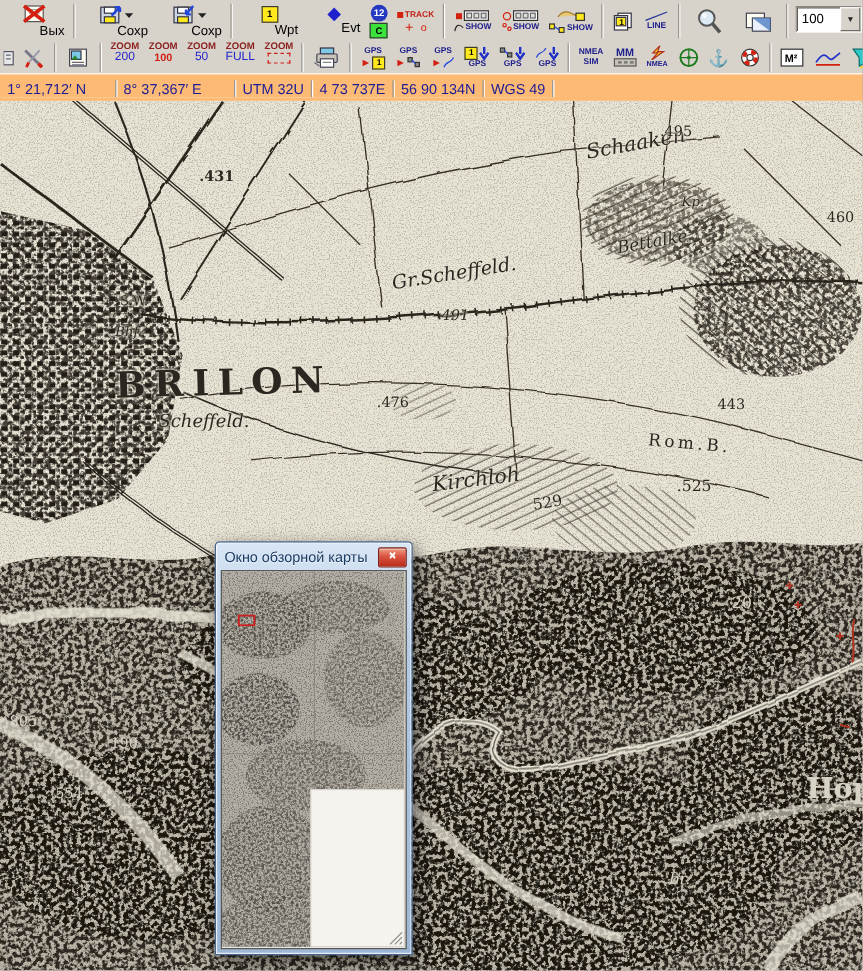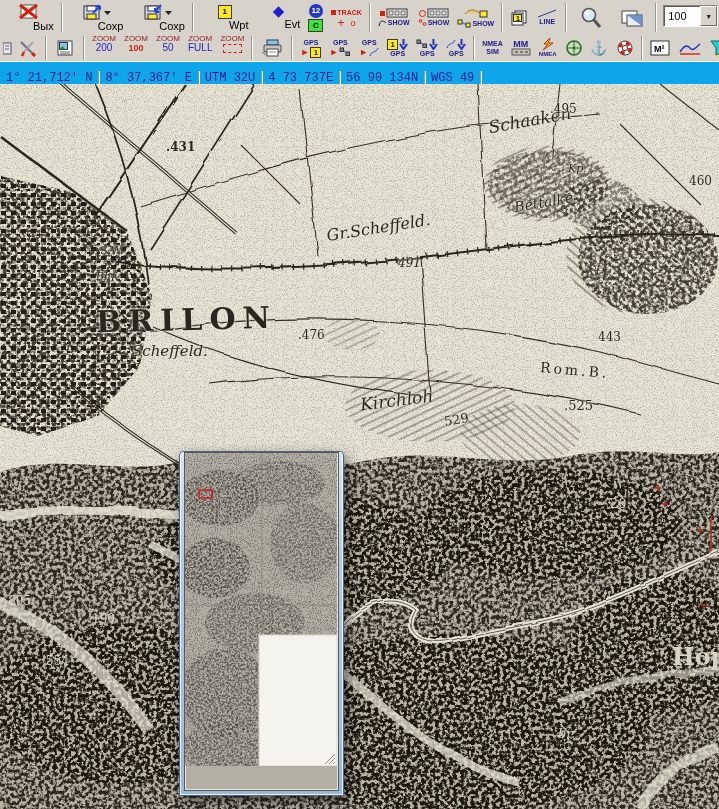--- a/index.html
+++ b/index.html
@@ -10,37 +10,37 @@
   .row1{top:0;height:33px;}
   .row2{top:33px;height:28px;border-bottom:1px solid #8f8b82;}
   .sep{width:0;border-left:1px solid #9b978e;border-right:1px solid #ffffff;margin:2px 3px;}
   .b{display:flex;flex-direction:column;align-items:center;justify-content:center;
      padding:0 3px;color:#000;font-size:11px;line-height:11px;background:transparent;border:1px solid transparent;}
   .lbl{margin-top:1px;white-space:nowrap;margin-left:28px;}
   .hrow{display:flex;align-items:center;gap:1px;}
   .tiny{font-size:7px;font-weight:bold;color:#20208c;line-height:8px;letter-spacing:0;}
   .tinyred{font-size:7px;font-weight:bold;color:#c22018;line-height:8px;}
   .zb{display:flex;flex-direction:column;align-items:center;padding:1px 4px;}
-  .zb .zt{font-size:8px;font-weight:normal;color:#8c2020;line-height:8px;}
+  .zb .zt{font-size:8px;font-weight:bold;color:#8c2020;line-height:8px;}
   .zv-blue{font-size:10px;font-weight:normal;color:#2424c8;line-height:10px;}
   .zv-red{font-size:9px;font-weight:bold;color:#d02018;line-height:10px;}
   .combo{display:flex;align-items:center;height:20px;margin:4px 3px 0 3px;background:#fff;
          border:1px solid;border-color:#8a867d #fff #fff #8a867d;box-shadow:inset 1px 1px 0 #5f5b54;}
   .combo .cval{width:32px;padding-left:4px;font-size:11px;color:#000;}
   .combo .dd{width:15px;height:18px;background:#d7d3ca;border:1px solid;border-color:#fff #6e6a62 #6e6a62 #fff;
              display:flex;align-items:center;justify-content:center;font-size:7px;color:#222;}
   .badgeY{display:inline-flex;align-items:center;justify-content:center;width:12px;height:12px;background:#ffe81c;
           border:1px solid #3a3a3a;font-size:8px;font-weight:bold;color:#000;}
   .badgeG{display:inline-flex;align-items:center;justify-content:center;width:13px;height:11px;background:#3ae23a;
           border:1px solid #3a3a3a;font-size:8px;font-weight:bold;color:#000;}
   .badge12{display:inline-flex;align-items:center;justify-content:center;width:14px;height:14px;border-radius:50%;
            background:#2438c0;color:#fff;font-size:8px;font-weight:bold;}
   
-  .status{position:absolute;top:61px;left:0;right:0;height:23px;background:#0ea5e9;border-top:1px solid #fff;
-          display:flex;align-items:flex-end;border-bottom:2px solid #4a4a48;font-family:Liberation Mono, monospace;}
+  .status{position:absolute;top:61px;left:0;right:0;height:23px;background:#fdba74;border-top:1px solid #fff;
+          display:flex;align-items:center;border-bottom:2px solid #4a4a48;}
   .sseg{display:flex;align-items:center;padding:0 6px;font-size:12px;color:#1c1c96;white-space:nowrap;
         border-right:1px solid #9b978e;box-shadow:1px 0 0 #fff;}
   
   .maparea{position:absolute;top:84px;left:0;width:719px;height:725px;background:#e8e4d5;overflow:hidden;}
   .mapsvg{position:absolute;left:0;top:0;}
   .ml{position:absolute;color:#2b261f;font-family:"DejaVu Serif","Liberation Serif",serif;
       white-space:nowrap;text-shadow:0 0 3px #e8e4d5,0 0 2px #e8e4d5;}
   .it{font-style:italic;}
   .brilon{font-size:30px;font-weight:bold;letter-spacing:7px;transform:rotate(-1.5deg);}
   
@@ -585,35 +585,39 @@
     <span class="ml it" style="left:132px;top:258px;font-size:15px;">Scheffeld.</span>
     <span class="ml it" style="left:326px;top:134px;font-size:16px;transform:rotate(-9deg);">Gr.Scheffeld.</span>
     <span class="ml it" style="left:488px;top:26px;font-size:17px;transform:rotate(-10deg);">Schaaken</span>
     <span class="ml it" style="left:568px;top:78px;font-size:11px;">Kp.</span>
     <span class="ml it" style="left:514px;top:110px;font-size:14px;transform:rotate(-10deg);">Bettalke</span>
     <span class="ml it" style="left:360px;top:306px;font-size:17px;transform:rotate(-7deg);">Kirchloh</span>
     <span class="ml" style="left:540px;top:278px;font-size:14px;letter-spacing:3px;transform:rotate(5deg);">Rom.B.</span>
     <span class="ml" style="left:166px;top:56px;font-size:12px;font-weight:bold;">.431</span>
     <span class="ml" style="left:550px;top:18px;font-size:12px;">.495</span>
     <span class="ml" style="left:646px;top:90px;font-size:12px;margin-left:43px;">460</span>
-    <span class="ml it" style="left:398px;top:172px;font-size:12px;">491</span>
-    <span class="ml" style="left:298px;top:244px;font-size:12px;">.476</span>
+    <span class="ml it" style="left:368px;top:172px;font-size:12px;">491</span>
+    <span class="ml" style="left:314px;top:244px;font-size:12px;">.476</span>
     <span class="ml" style="left:598px;top:246px;font-size:12px;">443</span>
     <span class="ml" style="left:444px;top:328px;font-size:13px;transform:rotate(-10deg);">529</span>
     <span class="ml" style="left:564px;top:314px;font-size:13px;">.525</span>
     <span class="ml" style="left:100px;top:160px;font-size:11px;">S.W.</span>
     <span class="ml it" style="left:96px;top:186px;font-size:11px;">Bhf.</span>
     <span class="ml" style="left:8px;top:510px;font-size:12px;color:#d8d4c5;text-shadow:none;">805</span>
     <span class="ml" style="left:46px;top:570px;font-size:12px;color:#d8d4c5;text-shadow:none;">554</span>
     <span class="ml" style="left:92px;top:528px;font-size:12px;color:#d8d4c5;text-shadow:none;">190</span>
     <span class="ml" style="left:672px;top:558px;font-size:24px;font-weight:bold;color:#d8d4c5;text-shadow:none;">Hop</span>
     <span class="ml it" style="left:558px;top:642px;font-size:13px;color:#d8d4c5;text-shadow:none;">br.</span>
     <span class="ml" style="left:610px;top:412px;font-size:13px;color:#d8d4c5;text-shadow:none;">20</span>
 
     <div class="ovwin">
+      <div class="ovtitle">
+        <span class="t">Окно обзорной карты</span>
+        <span class="ovclose">×</span>
+      </div>
       <div class="ovbody">
         <svg width="152" height="313" viewBox="0 0 152 313" style="display:block;">
           <defs>
             <filter id="mspeck" x="-20%" y="-20%" width="140%" height="140%">
               <feTurbulence type="fractalNoise" baseFrequency="0.45" numOctaves="3" seed="5" result="n"></feTurbulence>
               <feColorMatrix in="n" type="matrix" values="0 0 0 0 0  0 0 0 0 0  0 0 0 0 0  0 0 0 4 -1.7" result="m"></feColorMatrix>
               <feComposite in="SourceGraphic" in2="m" operator="in"></feComposite>
             </filter>
             <filter id="mgrain" x="-20%" y="-20%" width="140%" height="140%">
               <feTurbulence type="fractalNoise" baseFrequency="0.95" numOctaves="2" seed="9" result="n"></feTurbulence>

